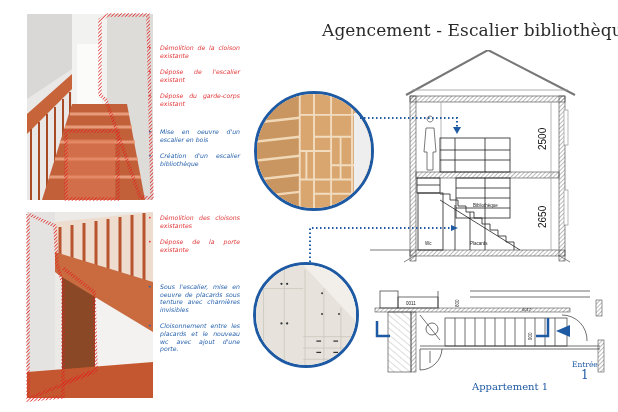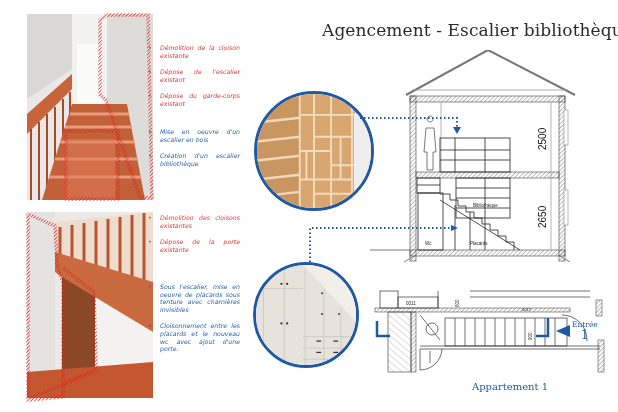--- a/index.html
+++ b/index.html
@@ -18,21 +18,21 @@
 
   .title { position:absolute; left:322px; top:20px; font-family:"DejaVu Serif", serif; font-size:17px; color:#2a2a2a; letter-spacing:0.1px; white-space:nowrap; }
 
   .circle { position:absolute; border-radius:50%; border:3px solid #1e5aa3; overflow:hidden; }
   .circle svg { display:block; width:100%; height:100%; }
 
   .section { position:absolute; left:370px; top:50px; width:220px; height:230px; }
   .plan { position:absolute; left:360px; top:285px; width:258px; height:90px; }
 
   .entree { position:absolute; left:572px; top:320px; font-family:"DejaVu Serif", serif; color:#1e5aa3; text-align:center; }
-  .entree .lbl { font-size:7.5px; display:block; }
+  .entree .lbl { font-size:7.5px; display:block;margin-top:40px; }
   .entree .num { font-size:12px; display:block; line-height:12px; }
   .appart { position:absolute; left:472px; top:381px; font-family:"DejaVu Serif", serif; font-size:10px; color:#1e5aa3; }
 
   .overlay { position:absolute; left:0; top:0; width:618px; height:412px; pointer-events:none; }
 </style>
 </head>
 <body>
 
 <div class="photo" style="left:27px;top:14px;width:126px;height:186px;">
   <svg viewBox="0 0 126 186" preserveAspectRatio="none">

